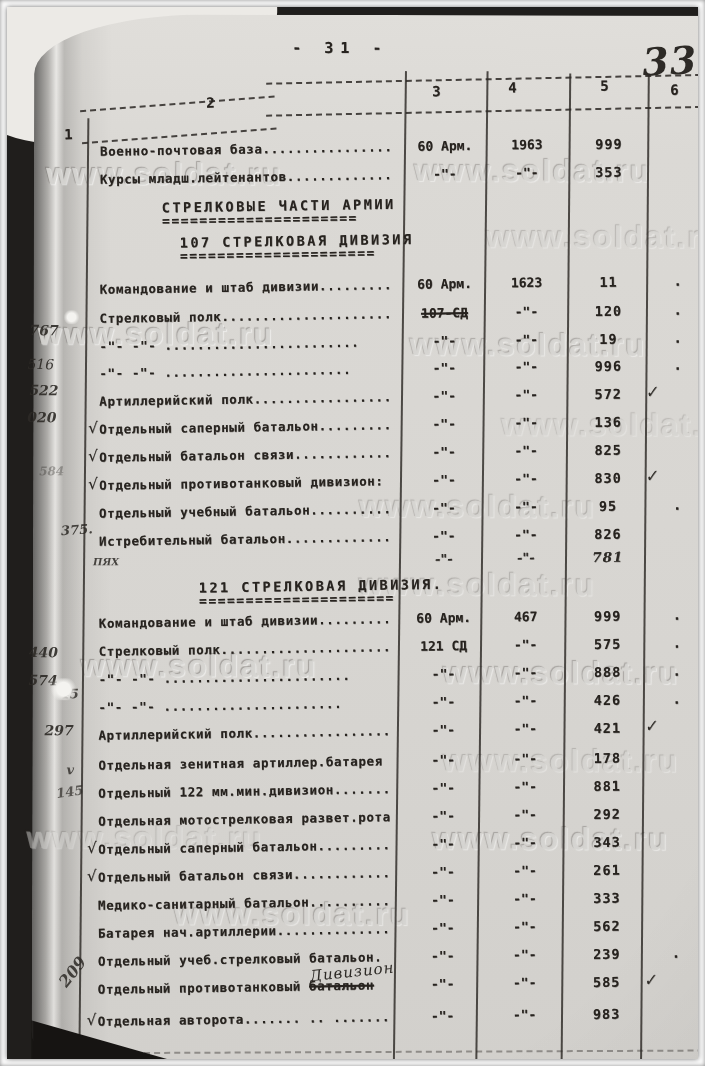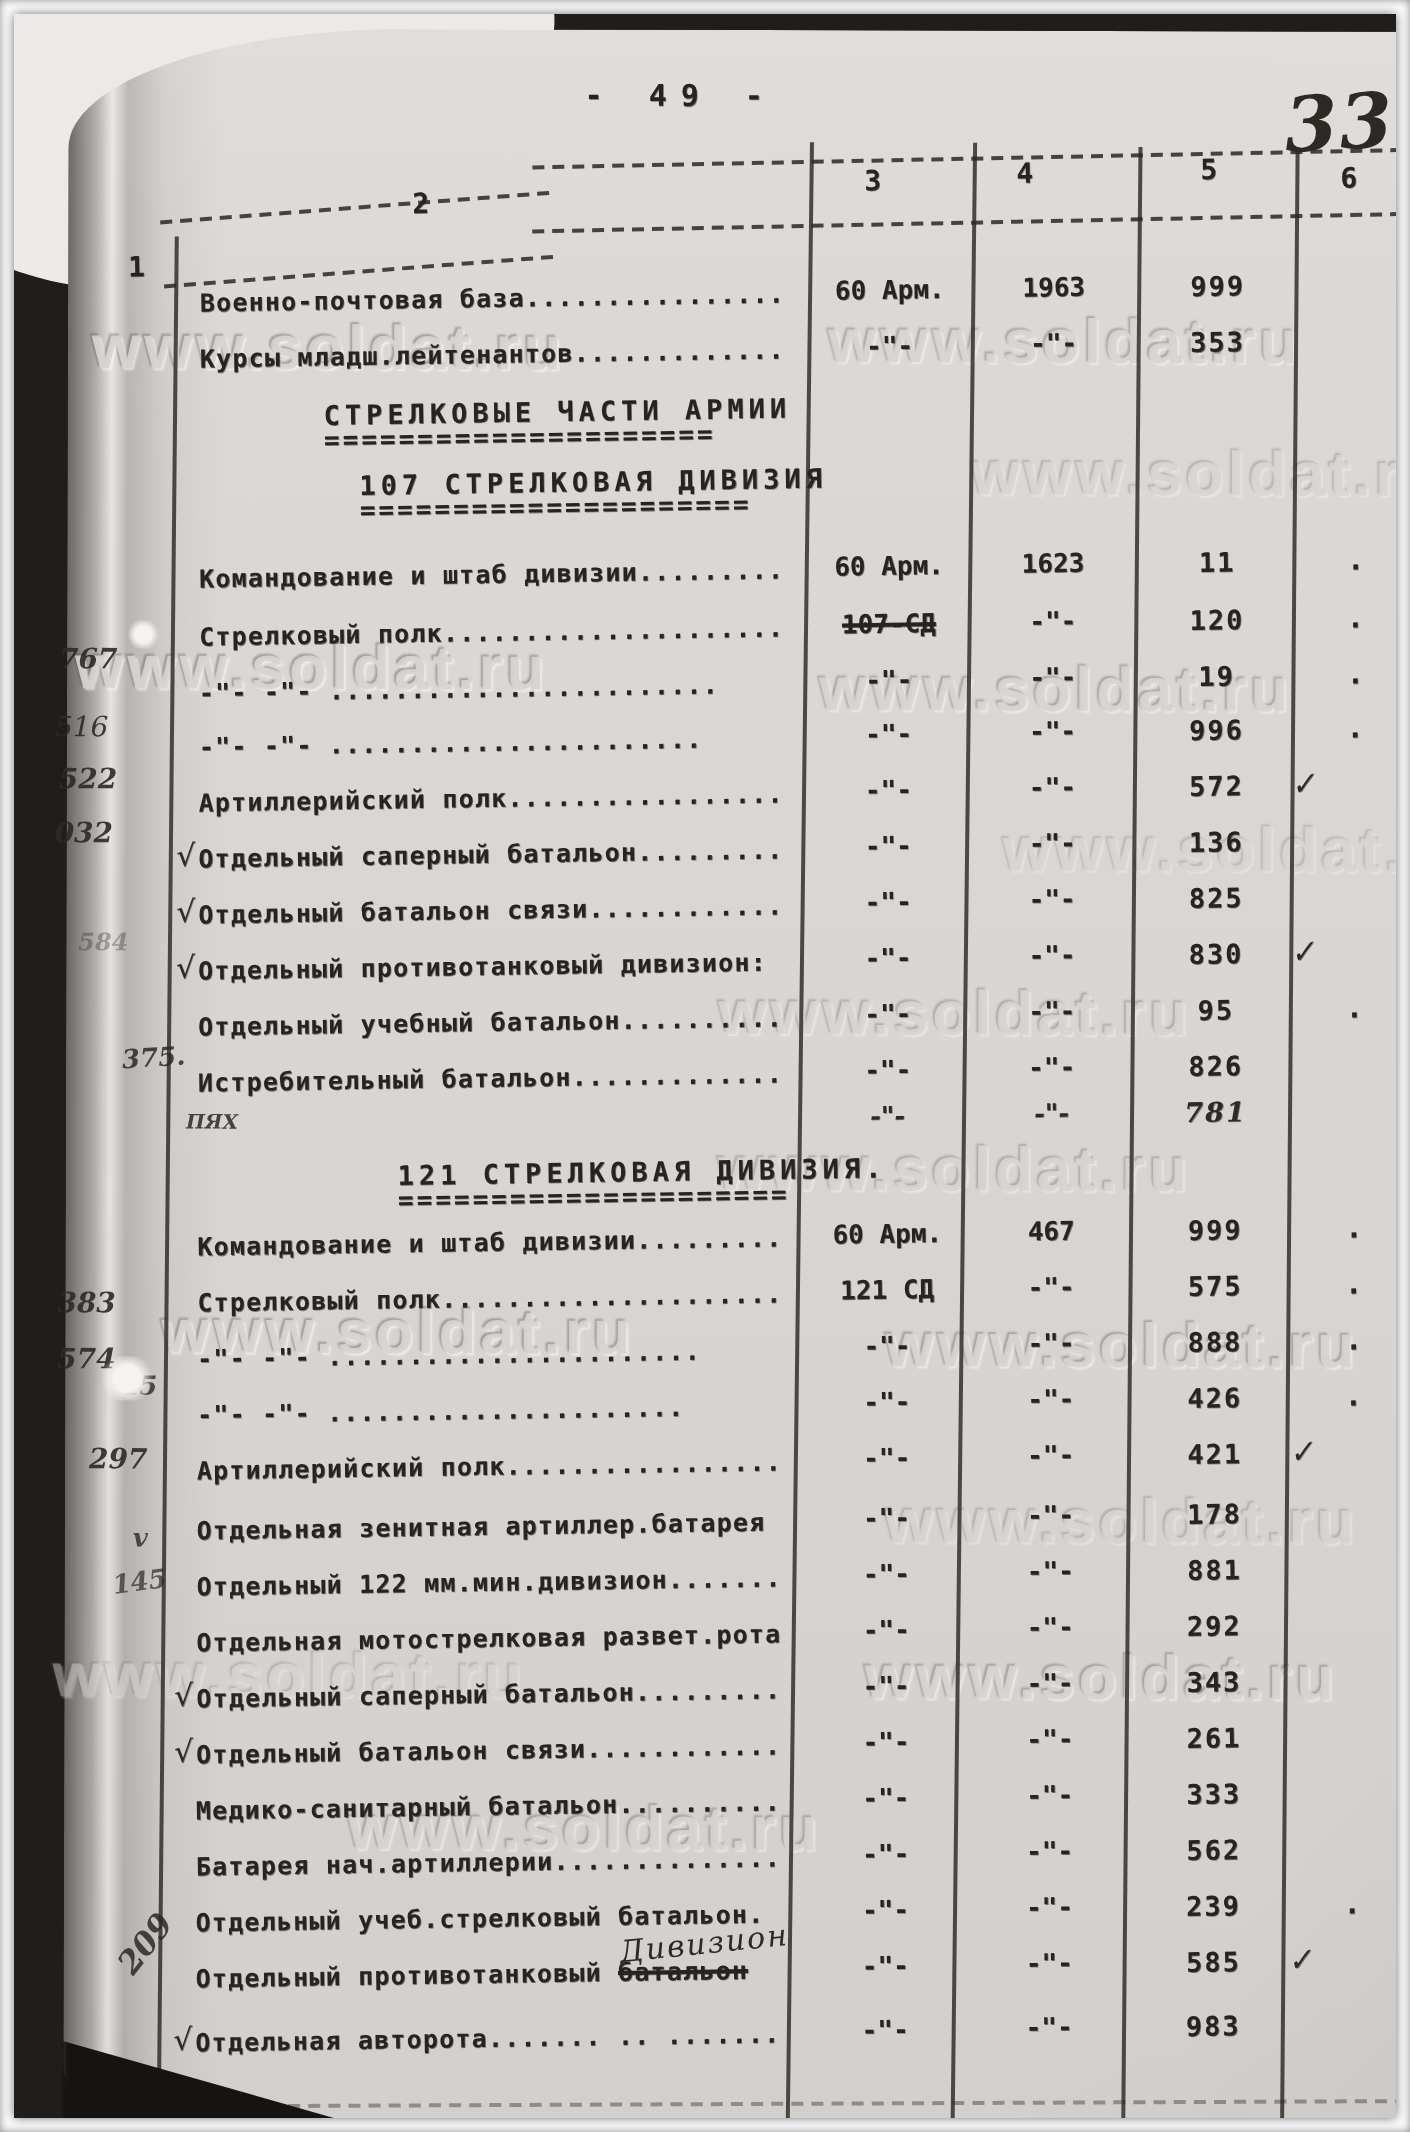--- a/index.html
+++ b/index.html
@@ -70,21 +70,21 @@
 </style>
 </head>
 <body>
 
 <div id="stage">
   <div id="photo">
     <div id="underpage"></div>
 
     <div id="page">
 
-      <div class="t pageno">- 49 -</div>
+      <div class="t pageno">- 31 -</div>
 
       <div class="hw" id="hw-folio">337</div>
 
       <div class="wm" style="left: 12px; top: 142px; opacity: 0.95;">www.soldat.ru</div>
         <div class="wm" style="left: 380px; top: 138px; opacity: 0.8;">www.soldat.ru</div>
         <div class="wm" style="left: 452px; top: 204px; opacity: 0.6;">www.soldat.ru</div>
         <div class="wm" style="left: 4px; top: 302px; opacity: 0.95;">www.soldat.ru</div>
         <div class="wm" style="left: 376px; top: 312px; opacity: 0.8;">www.soldat.ru</div>
         <div class="wm" style="left: 468px; top: 392px; opacity: 0.5;">www.soldat.ru</div>
         <div class="wm" style="left: 326px; top: 474px; opacity: 0.7;">www.soldat.ru</div>
@@ -303,25 +303,25 @@
             <span class="name t">Отдельная авторота....... .. .......</span>
             <span class="c3 t">-"-</span>
             <span class="c4 t">-"-</span>
             <span class="c5 t">983</span>
           </div>
         </div>
       <div id="margins">
           <div class="hw mnote" style="left: -4px; top: 308px; font-size: 14px; opacity: 0.9; transform: rotate(0deg); font-weight: bold;">767</div>
           <div class="hw mnote" style="left: -6px; top: 342px; font-size: 14px; opacity: 0.9; transform: rotate(0deg); font-weight: normal;">516</div>
           <div class="hw mnote" style="left: -4px; top: 368px; font-size: 14px; opacity: 0.9; transform: rotate(0deg); font-weight: bold;">522</div>
-          <div class="hw mnote" style="left: -6px; top: 395px; font-size: 14px; opacity: 0.9; transform: rotate(0deg); font-weight: bold;">032</div>
+          <div class="hw mnote" style="left: -6px; top: 395px; font-size: 14px; opacity: 0.9; transform: rotate(0deg); font-weight: bold;">020</div>
           <div class="hw mnote" style="left: 6px; top: 450px; font-size: 12px; opacity: 0.35; transform: rotate(0deg); font-weight: bold;">584</div>
           <div class="hw mnote" style="left: 28px; top: 508px; font-size: 13px; opacity: 0.85; transform: rotate(-4deg); font-weight: bold;">375.</div>
           <div class="hw mnote" style="left: 60px; top: 542px; font-size: 10px; opacity: 0.85; transform: rotate(0deg); font-weight: bold; text-align: center;">ПЯХ</div>
-          <div class="hw mnote" style="left: -4px; top: 630px; font-size: 14px; opacity: 0.9; transform: rotate(0deg); font-weight: bold;">383</div>
+          <div class="hw mnote" style="left: -4px; top: 630px; font-size: 14px; opacity: 0.9; transform: rotate(0deg); font-weight: bold;">440</div>
           <div class="hw mnote" style="left: -4px; top: 658px; font-size: 14px; opacity: 0.9; transform: rotate(0deg); font-weight: bold;">574</div>
           <div class="hw mnote" style="left: 28px; top: 672px; font-size: 13px; opacity: 0.8; transform: rotate(0deg); font-weight: bold;">45</div>
           <div class="hw mnote" style="left: 12px; top: 708px; font-size: 14px; opacity: 0.9; transform: rotate(0deg); font-weight: bold;">297</div>
           <div class="hw mnote" style="left: 34px; top: 748px; font-size: 13px; opacity: 0.8; transform: rotate(0deg); font-weight: bold;">v</div>
           <div class="hw mnote" style="left: 24px; top: 770px; font-size: 13px; opacity: 0.7; transform: rotate(-8deg); font-weight: bold;">145</div>
           <div class="hw mnote" style="left: 24px; top: 948px; font-size: 16px; opacity: 0.85; transform: rotate(-52deg); font-weight: bold;">209</div>
         </div>
 
       <div class="tear" style="left:30px;top:296px;width:16px;height:14px;"></div>
       <div class="tear" style="left:18px;top:664px;width:26px;height:22px;"></div>

